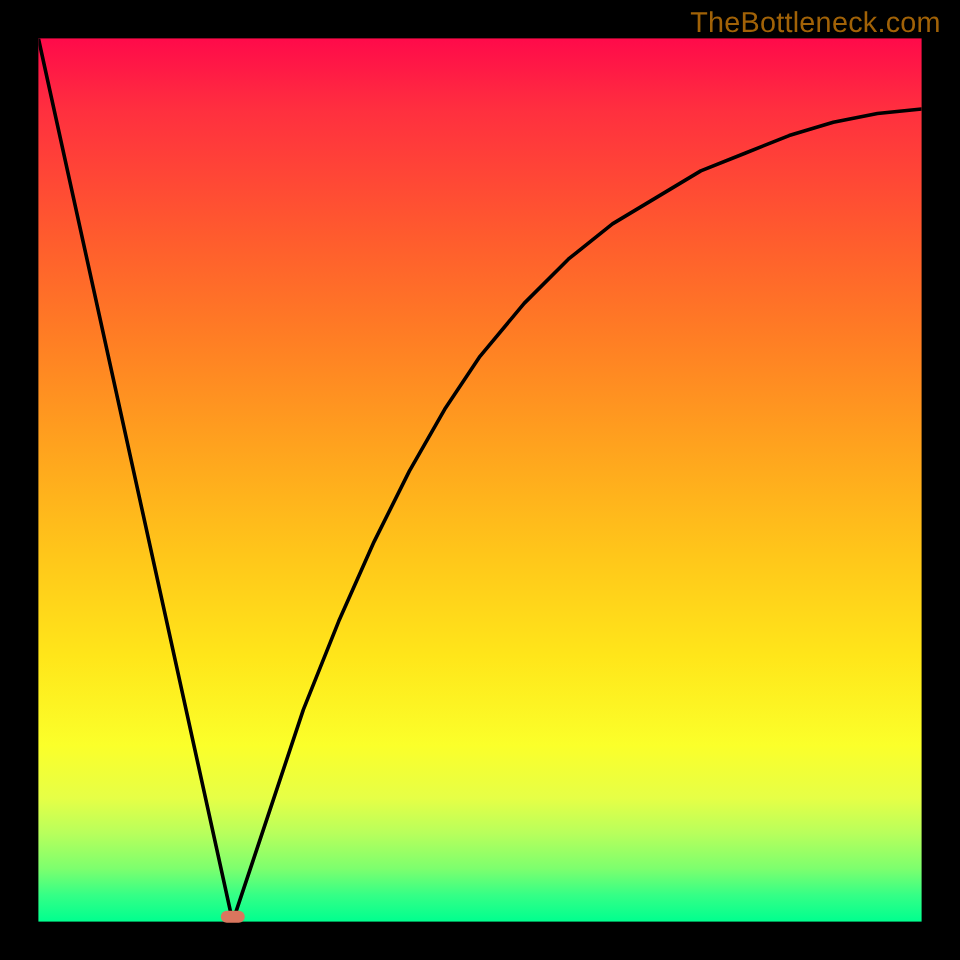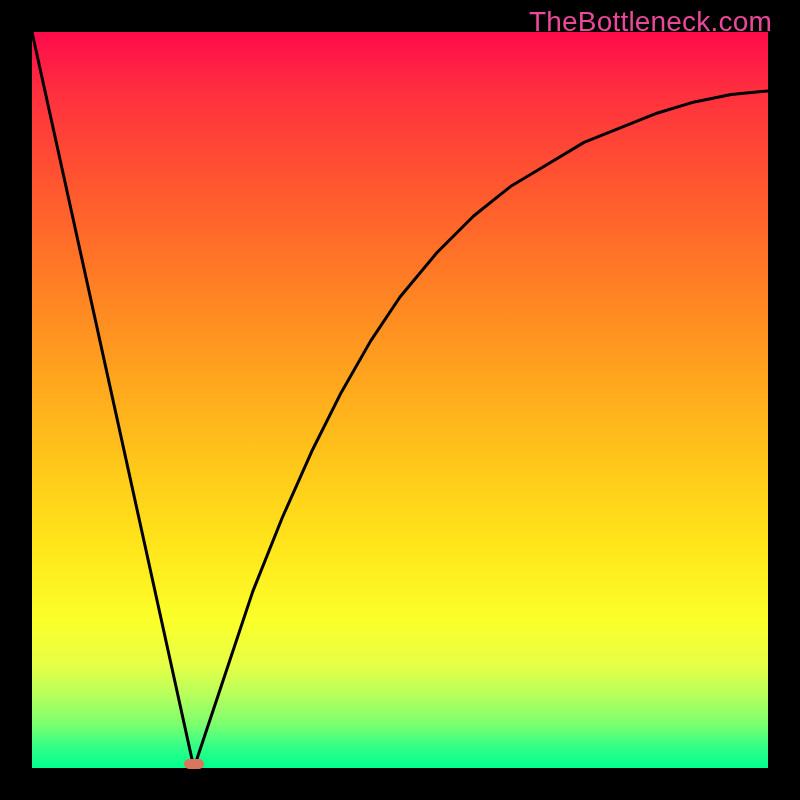--- a/index.html
+++ b/index.html
@@ -44,23 +44,23 @@
   .curve-svg {
     position: absolute;
     left: 0;
     top: 0;
     width: 736px;
     height: 736px;
   }
   .watermark {
     position: absolute;
     top: 6px;
-    right: 28px;
-    color: #ec4899;
-    font-size: 28px;
+    right: 16px;
+    color: #a16207;
+    font-size: 24px;
     letter-spacing: 0.2px;
     user-select: none;
   }
   .minimum-marker {
     position: absolute;
     width: 20px;
     height: 10px;
     border-radius: 5px;
     background: #d9765e;
     transform: translate(-50%, -50%);

